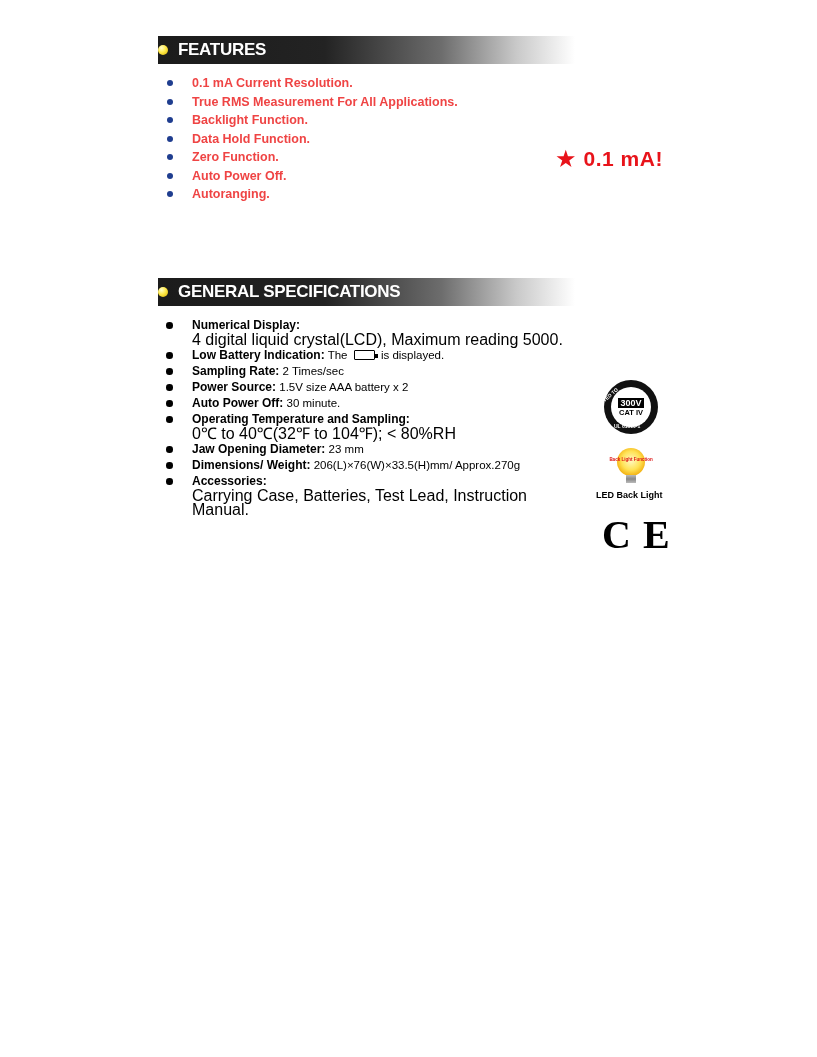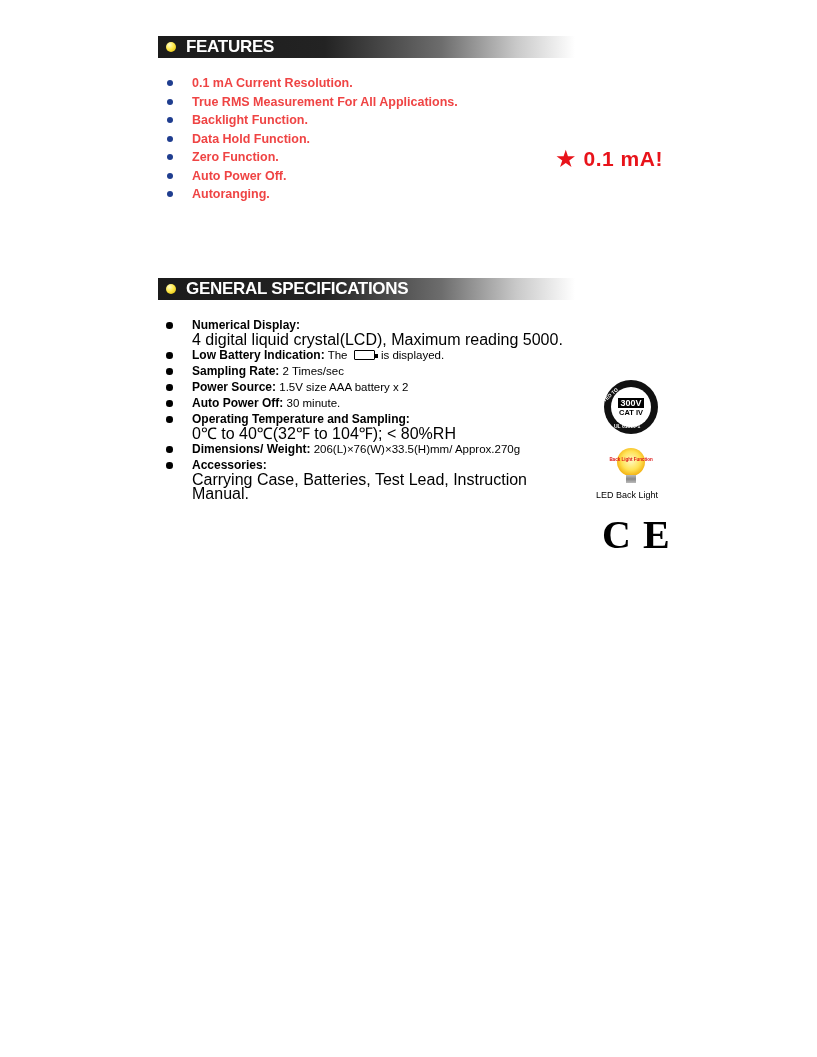--- a/index.html
+++ b/index.html
@@ -16,26 +16,26 @@
   .page {
     position: relative;
     width: 817px;
     height: 1057px;
     padding: 0;
   }
 
   
   .section-bar {
     position: absolute;
-    height: 22px;
+    height: 28px;
     width: 417px;
     background: linear-gradient(to right, #1b1b1b 0%, #232323 40%, #6d6d6d 68%, #c9c9c9 86%, #ffffff 100%);
     display: flex;
     align-items: center;
-    padding-left: 8px;
+    padding-left: 0;
     text-align: right;
   }
   .section-bar .dot {
     width: 10px;
     height: 10px;
     border-radius: 50%;
     background: radial-gradient(circle at 35% 30%, #ffffcc 0%, #ffe94a 45%, #d8b400 100%);
     margin-right: 10px;
     flex: 0 0 auto;
   }
@@ -249,21 +249,21 @@
     top: 27px;
     width: 10px;
     height: 8px;
     background: linear-gradient(to bottom, #bbb 0%, #888 50%, #bbb 100%);
   }
   .bulb-label {
     position: absolute;
     left: 596px;
     top: 490px;
     font-size: 9px;
-    font-weight: normal;
+    font-weight: bold;
     color: #000;
     font-family: "Liberation Sans", sans-serif;
   }
 
   .ce-mark {
     position: absolute;
     left: 602px;
     top: 513px;
     font-size: 40px;
     font-weight: bold;
@@ -331,20 +331,24 @@
       <span class="lbl">Auto Power Off:</span>
       <span class="val">30 minute.</span>
     </li>
 
     <li>
       <span class="lbl">Operating Temperature and Sampling:</span>
       <span class="sub">0℃ to 40℃(32℉ to 104℉); &lt; 80%RH</span>
     </li>
 
 
+    <li>
+      <span class="lbl">Jaw Opening Diameter:</span>
+      <span class="val">23 mm</span>
+    </li>
 
     <li>
       <span class="lbl">Dimensions/ Weight:</span>
       <span class="val">206(L)×76(W)×33.5(H)mm/ Approx.270g</span>
     </li>
 
     <li>
       <span class="lbl">Accessories:</span>
       <span class="sub">Carrying Case, Batteries, Test Lead, Instruction Manual.</span>
     </li>

